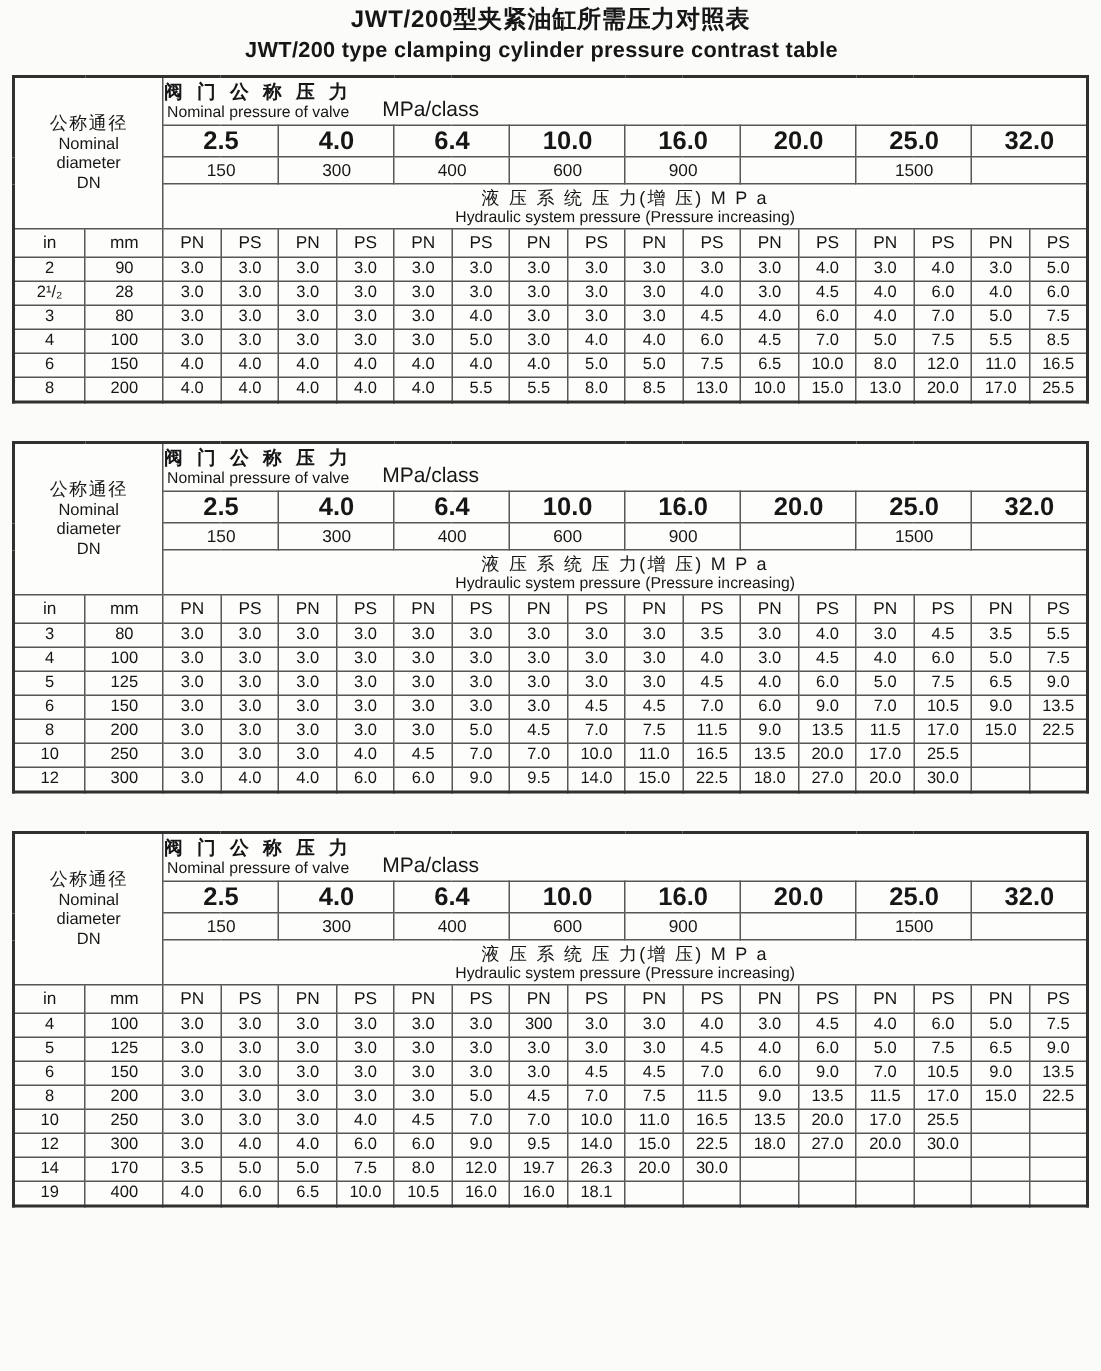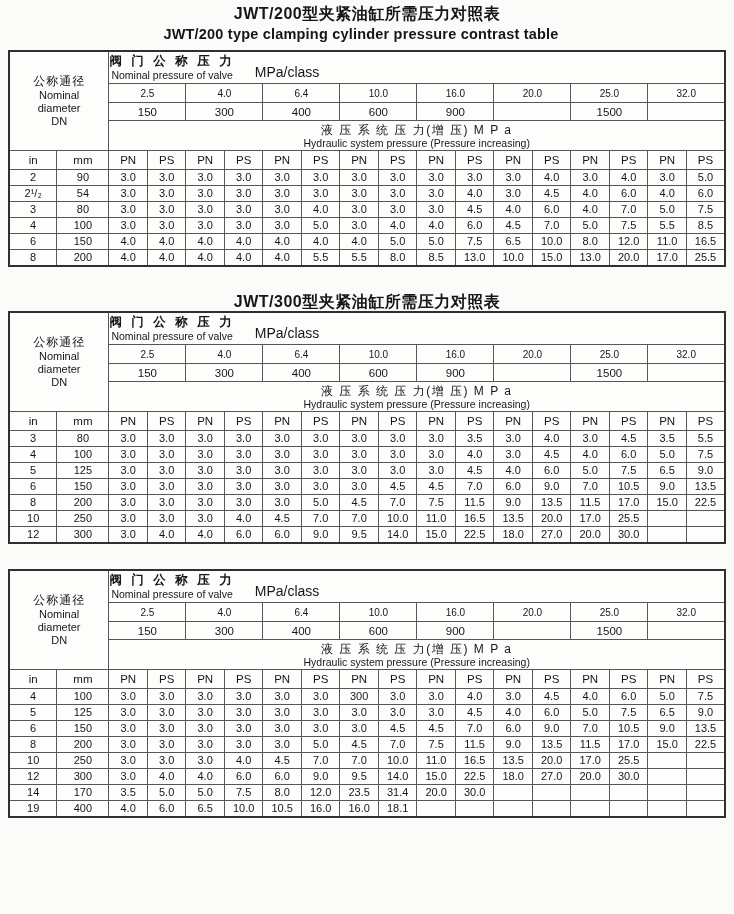--- a/index.html
+++ b/index.html
@@ -75,21 +75,21 @@
     line-height: 15px;
   }
   .v-en {
     font-size: 10.5px;
     line-height: 12px;
   }
   .v-unit {
     font-size: 14px;
     margin-top: 9px;
   }
-  td.press { height: 18px; font-size: 10px; }
+  td.press { height: 18px; font-size: 17px; font-weight: bold; }
   td.clsv  { height: 17px; font-size: 11.5px; }
   td.hyd   { height: 29px; margin-top: 43px; }
   .h-zh {
     font-size: 12px;
     line-height: 14px;
     letter-spacing: 1.5px;
   }
   .h-en {
     font-size: 10.5px;
     line-height: 12px;
@@ -205,21 +205,21 @@
             <td class="dcell">3.0</td>
             <td class="dcell">3.0</td>
             <td class="dcell">4.0</td>
             <td class="dcell">3.0</td>
             <td class="dcell">4.0</td>
             <td class="dcell">3.0</td>
             <td class="dcell">5.0</td>
           </tr>
           <tr>
             <td class="dcell">2¹/₂</td>
-            <td class="dcell">54</td>
+            <td class="dcell">28</td>
             <td class="dcell">3.0</td>
             <td class="dcell">3.0</td>
             <td class="dcell">3.0</td>
             <td class="dcell">3.0</td>
             <td class="dcell">3.0</td>
             <td class="dcell">3.0</td>
             <td class="dcell">3.0</td>
             <td class="dcell">3.0</td>
             <td class="dcell">3.0</td>
             <td class="dcell">4.0</td>
@@ -308,21 +308,20 @@
             <td class="dcell">13.0</td>
             <td class="dcell">20.0</td>
             <td class="dcell">17.0</td>
             <td class="dcell">25.5</td>
           </tr>
         </tbody>
       </table>
   </div>
 
   <div class="section">
-    <div class="t-zh">JWT/300型夹紧油缸所需压力对照表</div>
     <table class="ptable">
         <colgroup>
           <col style="width: 48px;">
           <col style="width: 52px;">
           <col style="width: 38.5px;">
           <col style="width: 38.5px;">
           <col style="width: 38.5px;">
           <col style="width: 38.5px;">
           <col style="width: 38.5px;">
           <col style="width: 38.5px;">
@@ -753,22 +752,22 @@
           </tr>
           <tr>
             <td class="dcell">14</td>
             <td class="dcell">170</td>
             <td class="dcell">3.5</td>
             <td class="dcell">5.0</td>
             <td class="dcell">5.0</td>
             <td class="dcell">7.5</td>
             <td class="dcell">8.0</td>
             <td class="dcell">12.0</td>
-            <td class="dcell">23.5</td>
-            <td class="dcell">31.4</td>
+            <td class="dcell">19.7</td>
+            <td class="dcell">26.3</td>
             <td class="dcell">20.0</td>
             <td class="dcell">30.0</td>
             <td class="dcell"></td>
             <td class="dcell"></td>
             <td class="dcell"></td>
             <td class="dcell"></td>
             <td class="dcell"></td>
             <td class="dcell"></td>
           </tr>
           <tr>

